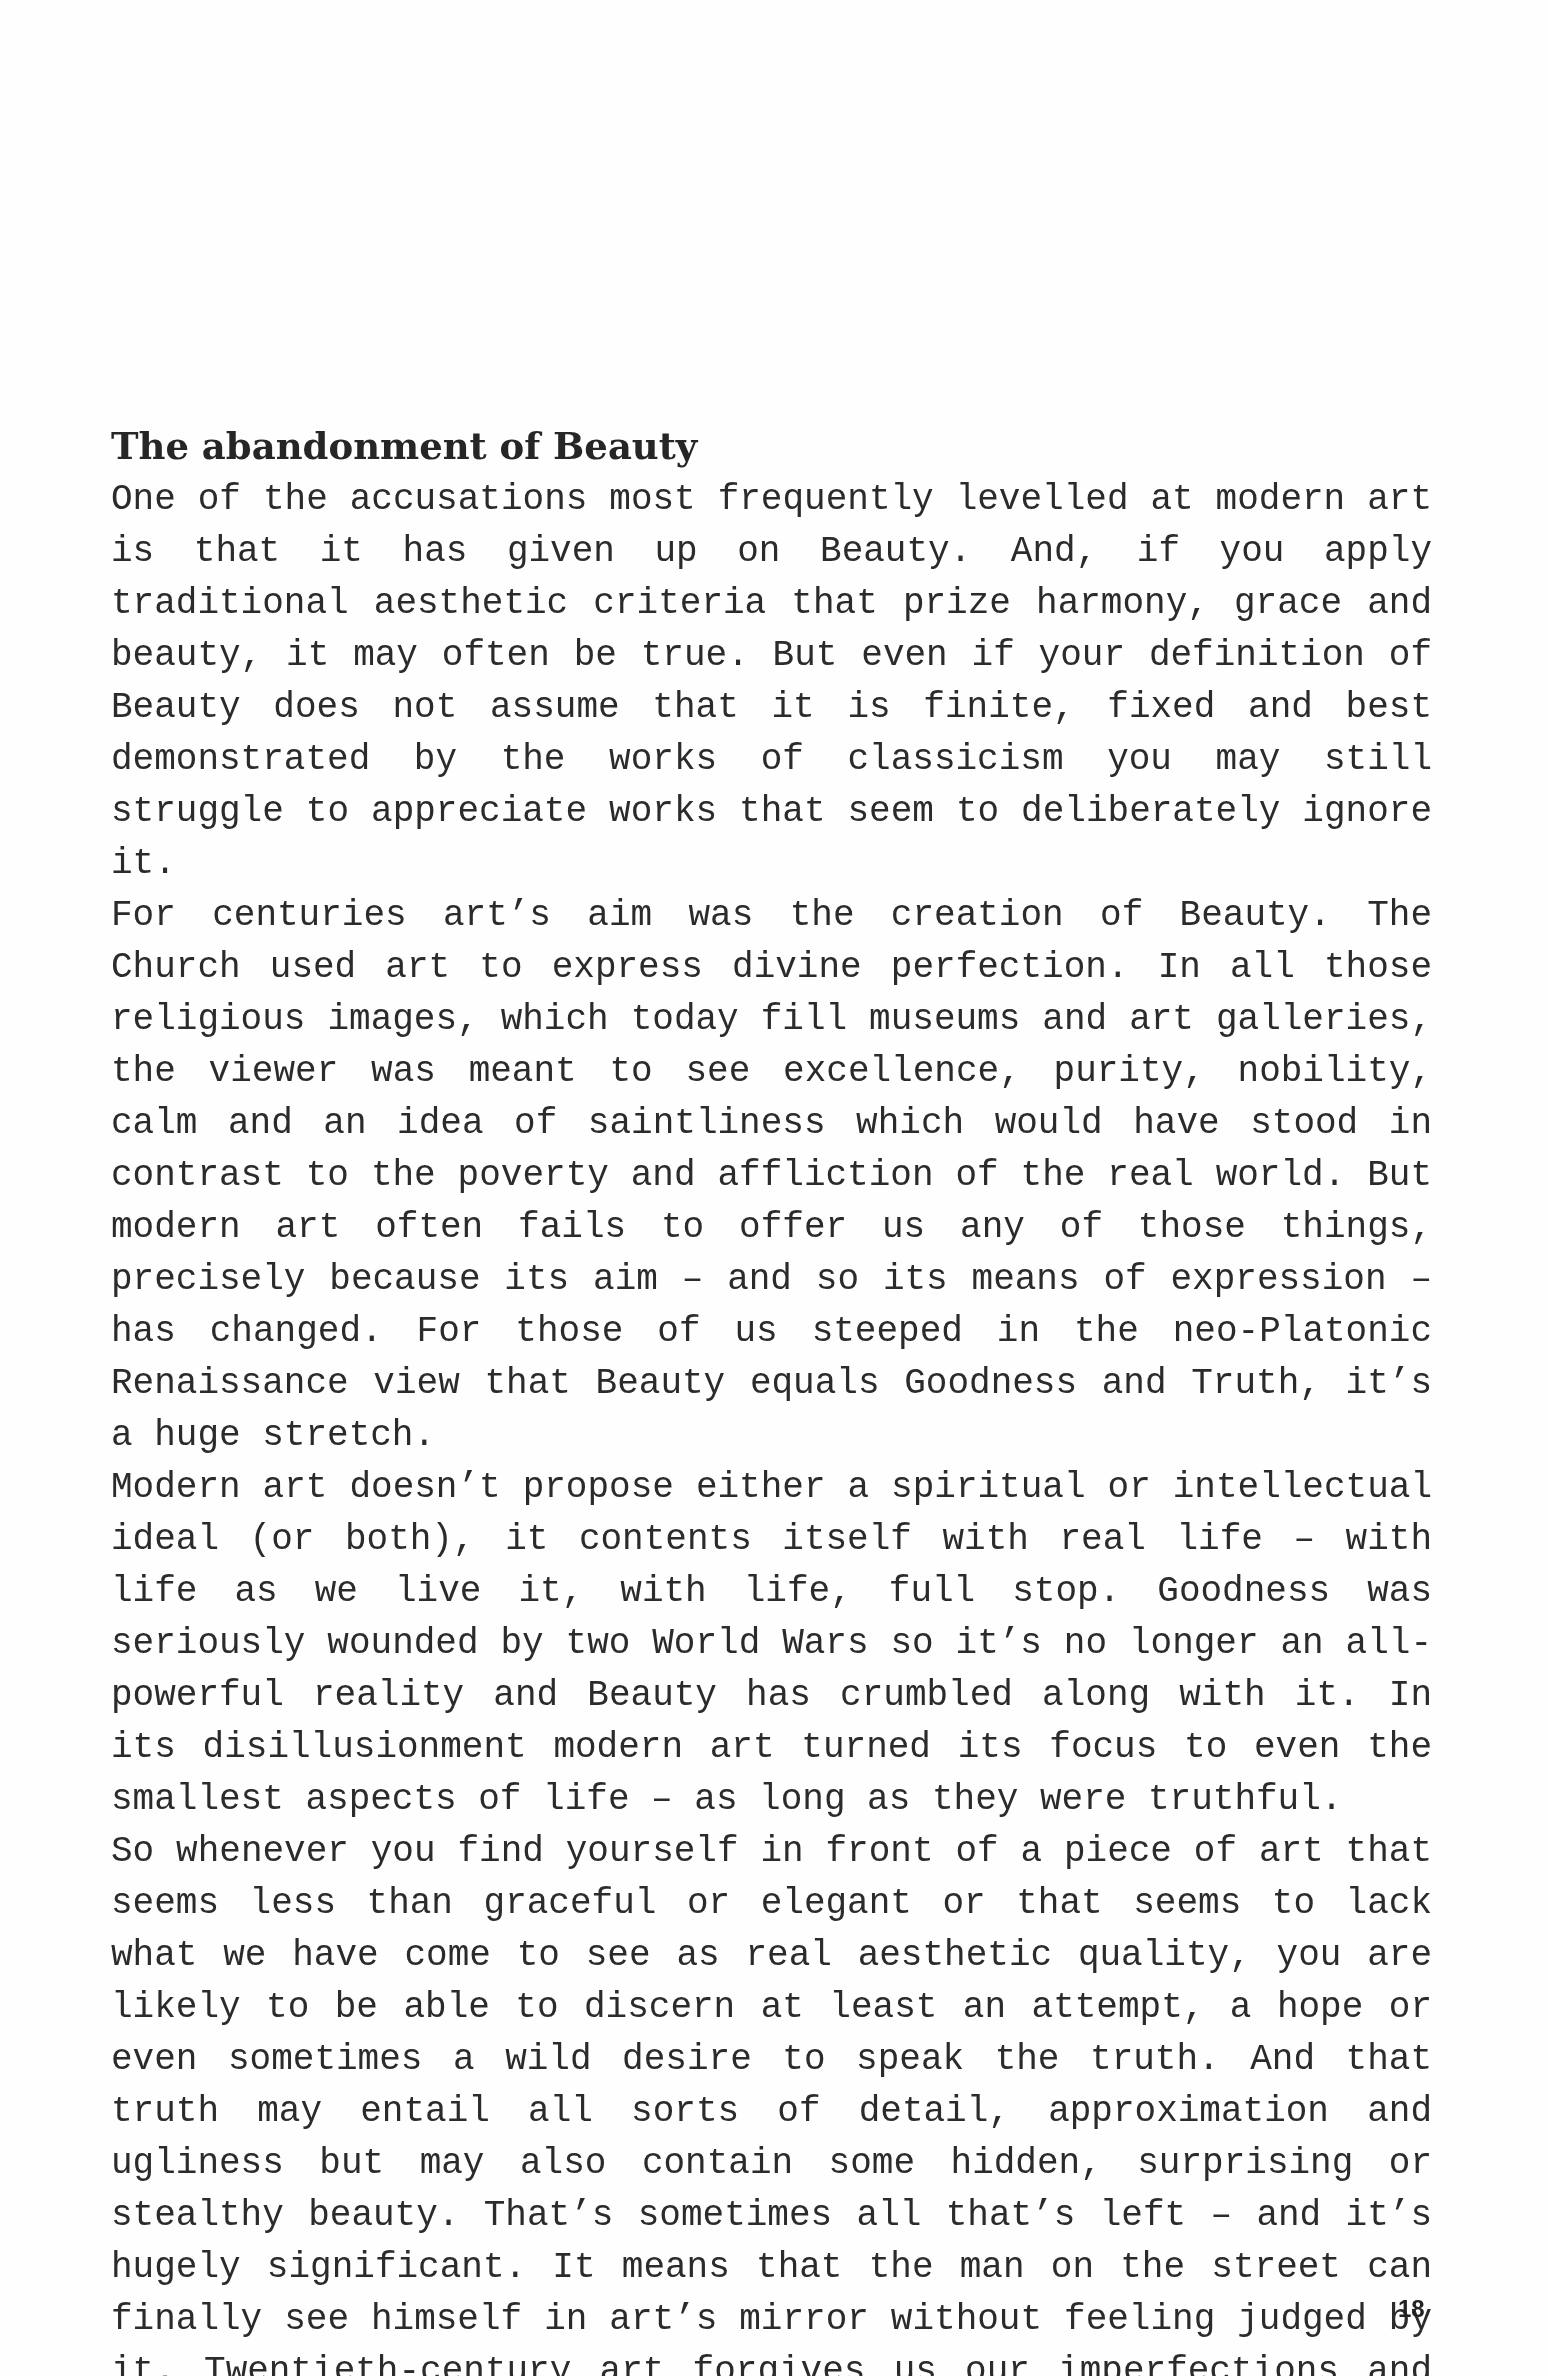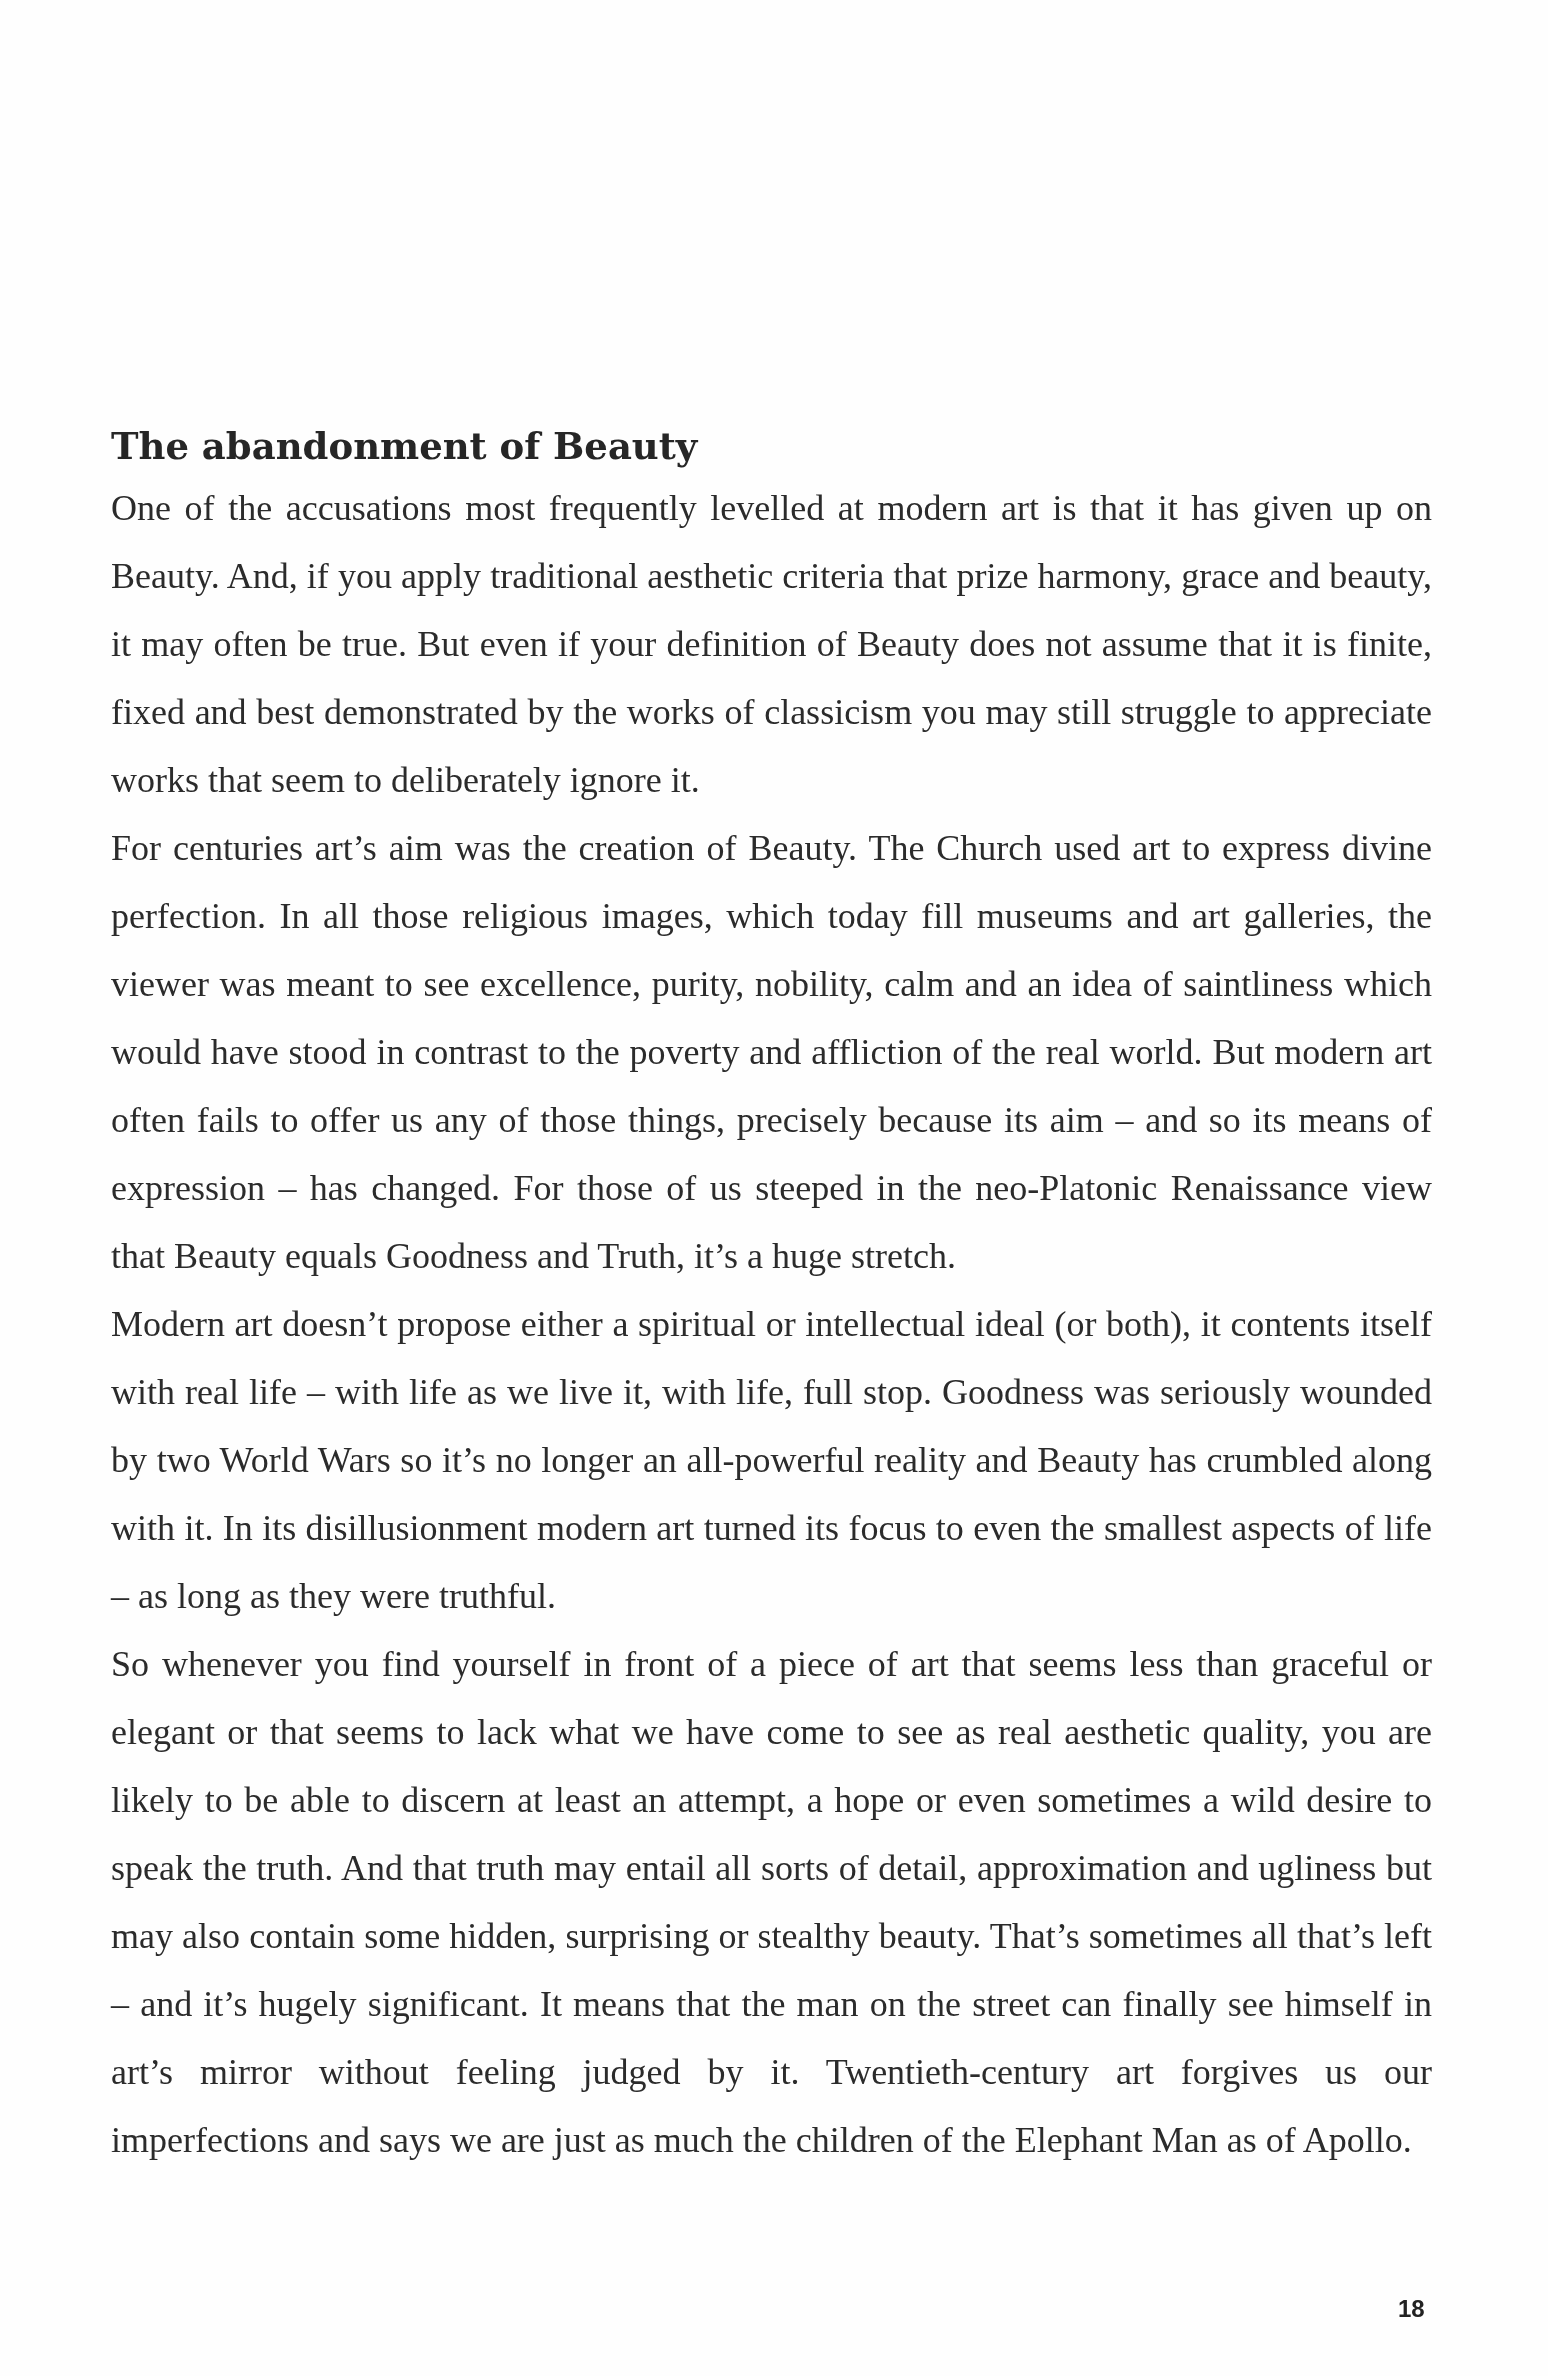--- a/index.html
+++ b/index.html
@@ -30,23 +30,23 @@
     .heading {
       font-family: "DejaVu Serif", serif;
       font-weight: bold;
       font-size: 37px;
       line-height: 51px;
       margin: 0 0 2px 0;
       color: #262626;
       letter-spacing: 0px;
     }
     .para {
-      font-family: Liberation Serif, serif;
+      font-family: Liberation Mono, monospace;
       font-size: 36px;
-      line-height: 68px;
+      line-height: 52px;
       margin: 0;
       text-align: justify;
       color: #2b2b2b;
       hyphens: none;
     }
     .page-number {
       position: absolute;
       left: 1398px;
       top: 2295px;
       font-family: "Liberation Sans", sans-serif;

